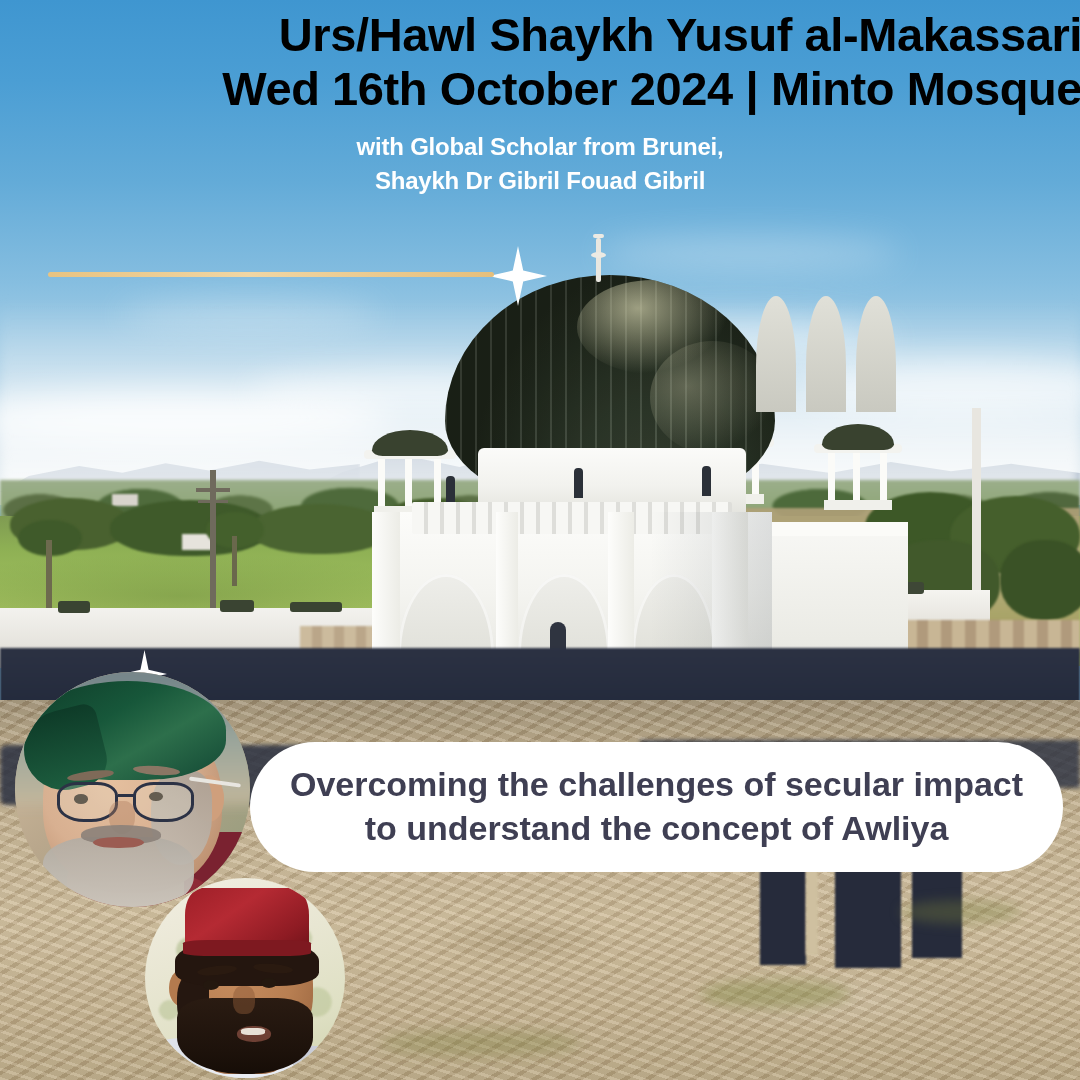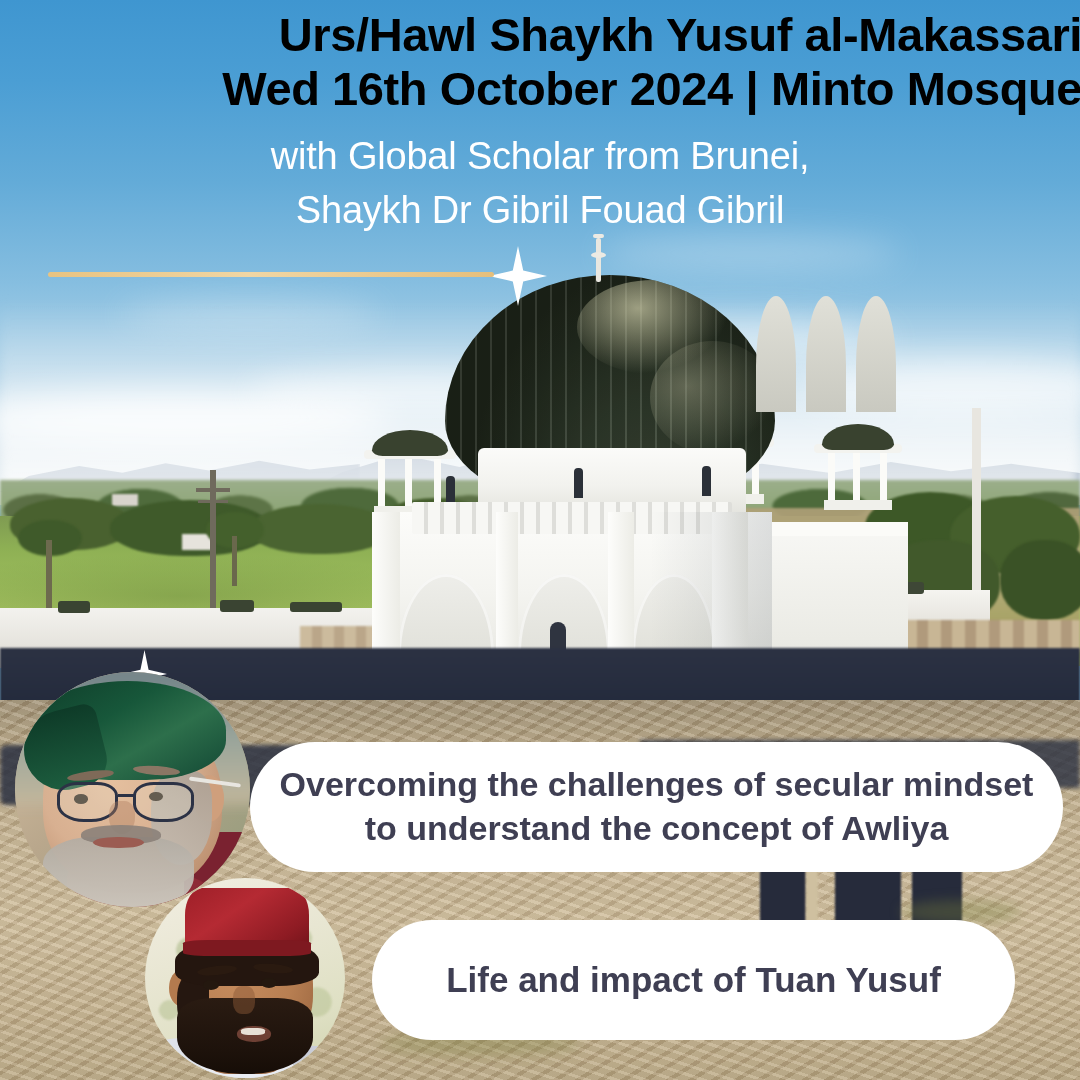--- a/index.html
+++ b/index.html
@@ -366,21 +366,21 @@
   }
   .title-line {
     font-size:47px; font-weight:bold; color:#000000;
     line-height:1.14; letter-spacing:-.4px;
     white-space:nowrap;
   }
   .subtitle-block {
     position:absolute; left:0; top:130px; width:1080px; text-align:center; z-index:6;
   }
   .subtitle-line {
-    font-size:38px; font-weight:normal; color:#ffffff;
+    font-size:24px; font-weight:bold; color:#ffffff;
     line-height:1.42; letter-spacing:-.2px; white-space:nowrap;
   }
 
   .gold-rule {
     position:absolute; left:48px; top:272px; width:446px; height:5px;
     background:linear-gradient(to right,#e8c381 0%, #f0d6a4 45%, #e5bf7c 100%);
     border-radius:3px; z-index:5;
   }
 
   .pill {
@@ -684,22 +684,21 @@
 
   <div class="subtitle-block">
     <div class="subtitle-line">with Global Scholar from Brunei,</div>
     <div class="subtitle-line">Shaykh Dr Gibril Fouad Gibril</div>
   </div>
 
   <div class="gold-rule"></div>
   <div class="sparkle sp-big"></div>
 
 
-  <div class="pill pill-topic1">Overcoming the challenges of secular mindset to understand the concept of Awliya</div>
-  <div class="pill pill-topic2">Life and impact of Tuan Yusuf</div>
+  <div class="pill pill-topic1">Overcoming the challenges of secular impact to understand the concept of Awliya</div>
 
   <div class="sparkle sp-small"></div>
 
   <div class="avatar av1">
     <div class="a1-bg"></div>
     <div class="a1-blurbg"></div>
     <div class="a1-robe"></div>
     <div class="a1-robe2"></div>
     <div class="a1-neck"></div>
     <div class="a1-face"></div>

